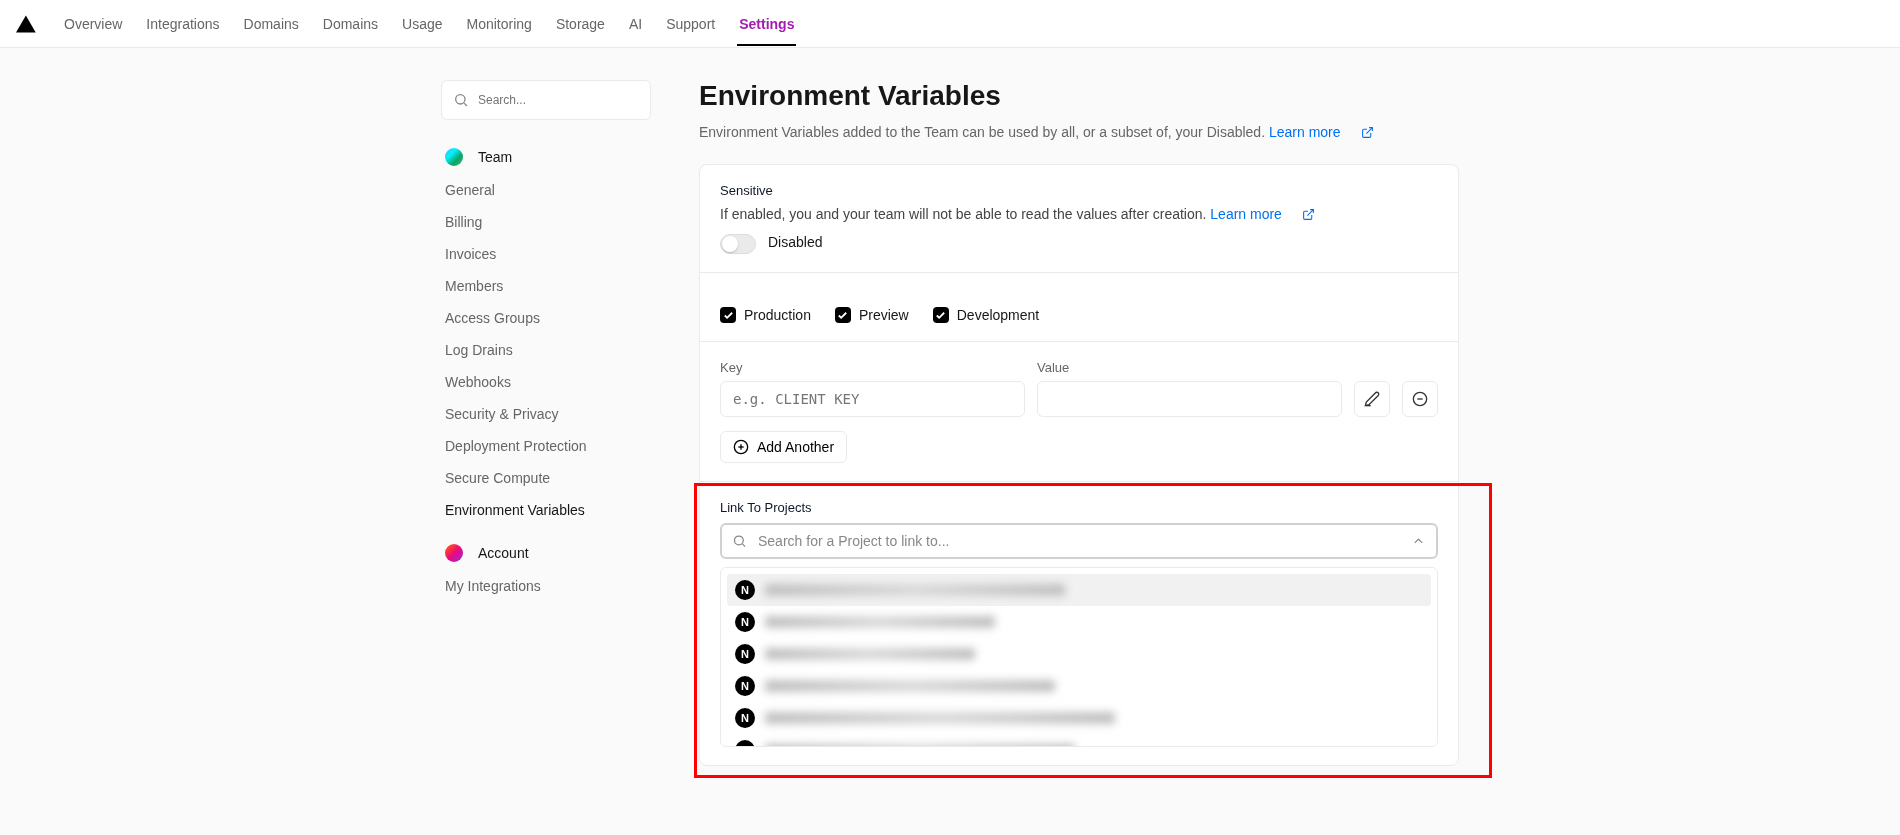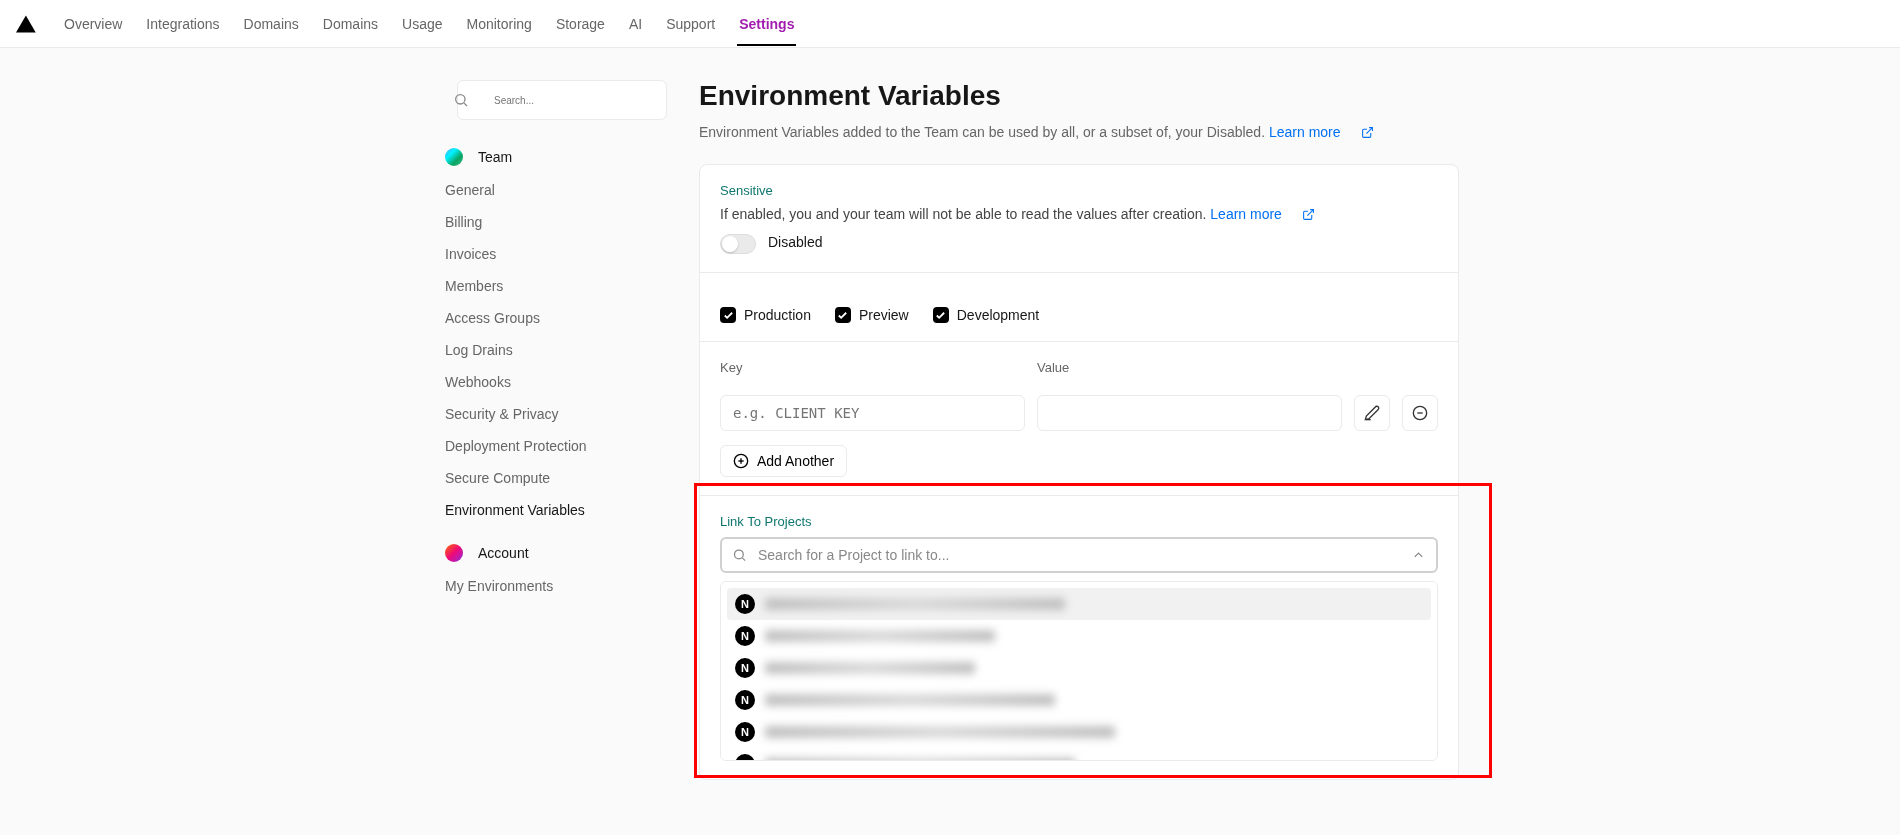--- a/index.html
+++ b/index.html
@@ -13,54 +13,54 @@
   .topnav-tab.active { color: #a21caf; font-weight: bold; }
   .topnav-tab.active::after { content: ""; position: absolute; left: 10px; right: 10px; bottom: 0; height: 2px; background: #000; }
 
   
   .container { display: flex; gap: 48px; max-width: 1050px; margin: 0 auto; padding: 32px 16px; }
   .sidebar { width: 210px; flex-shrink: 0; }
   .content { flex: 1; }
 
   
   .search-box { position: relative; margin-bottom: 20px; }
-  .search-box input { width: 100%; height: 40px; padding: 0 12px 0 36px; border: 1px solid #eaeaea; border-radius: 6px; background: #fff; font-size: 10px; color: #333; margin-left: 16px; }
+  .search-box input { width: 100%; height: 40px; padding: 0 12px 0 36px; border: 1px solid #eaeaea; border-radius: 6px; background: #fff; font-size: 12px; color: #333; }
   .search-box .search-icon { position: absolute; left: 12px; top: 50%; transform: translateY(-50%); color: #888; }
   .sidebar-item { display: flex; align-items: center; gap: 15px; padding: 8px 4px; cursor: pointer; color: #666; font-size: 14px; }
   .sidebar-item.header { color: #171717; font-size: 14px; }
   .sidebar-item.active { color: #171717; font-weight: 500; }
   .team-avatar { width: 18px; height: 18px; border-radius: 50%; background: linear-gradient(135deg,#4facfe,#00f2fe,#0ba360,#3cba92); flex-shrink: 0; }
   .account-avatar { width: 18px; height: 18px; border-radius: 50%; background: linear-gradient(135deg,#ff6a00,#ee0979,#8e2de2); flex-shrink: 0; }
   .sidebar-gap { height: 10px; }
 
   
   .page-title { font-size: 28px; font-weight: 600; margin-bottom: 12px; color: #171717; }
   .page-desc { color: #666; font-size: 14px; margin-bottom: 24px; }
   .link { color: #0070f3; cursor: pointer; display: inline-flex; align-items: center; gap: 20px; }
 
   
   .card { background: #fff; border: 1px solid #eaeaea; border-radius: 8px; position: relative; }
   .section { padding: 18px 20px; border-bottom: 1px solid #eaeaea; }
   .section:last-child { border-bottom: none; }
-  .section-label { color: #0f766e; font-size: 13px; margin-bottom: 8px; }
+  .section-label { color: #0f172a; font-size: 13px; margin-bottom: 8px; }
   .section-text { color: #444; font-size: 14px; }
 
   
   .toggle-row { display: flex; align-items: flex-start; gap: 12px; margin-top: 12px; }
   .toggle { width: 36px; height: 20px; background: #eaeaea; border-radius: 999px; position: relative; cursor: pointer; border: 1px solid #ddd; }
   .toggle-knob { width: 16px; height: 16px; background: #fff; border-radius: 50%; position: absolute; top: 1px; left: 1px; box-shadow: 0 1px 2px rgba(0,0,0,0.2); }
 
   
   .checkbox-row { display: flex; gap: 24px; margin-top: 16px; }
   .checkbox-item { display: flex; align-items: center; gap: 8px; font-size: 14px; cursor: pointer; }
   .cb { width: 16px; height: 16px; background: #000; border-radius: 4px; display: flex; align-items: center; justify-content: center; color: #fff; }
 
   
   .kv-row { display: flex; gap: 12px; align-items: flex-end; }
-  .kv-col { flex: 1; display: flex; flex-direction: column; gap: 20px; }
+  .kv-col { flex: 1; display: flex; flex-direction: column; gap: 6px; }
   .kv-label { font-size: 13px; color: #666; }
   .text-input { height: 36px; padding: 0 12px; border: 1px solid #eaeaea; border-radius: 6px; font-size: 14px; width: 100%; font-family: ui-monospace, SFMono-Regular, Menlo, monospace; color:#333; }
   .text-input.plain { font-family: inherit; }
   .icon-btn { width: 36px; height: 36px; border: 1px solid #eaeaea; border-radius: 6px; background: #fff; display: flex; align-items: center; justify-content: center; cursor: pointer; color: #333; }
   .add-btn { display: inline-flex; align-items: center; gap: 8px; height: 32px; padding: 0 12px; border: 1px solid #eaeaea; border-radius: 6px; background: #fff; cursor: pointer; font-size: 14px; margin-top: 14px; }
 
   
   .highlight-box { position: absolute; border: 3px solid #ff0000; pointer-events: none; }
   .search-combobox { position: relative; margin-top: 8px; }
   .combo-input { width: 100%; height: 36px; padding: 0 36px 0 36px; border: 2px solid #d0d0d0; border-radius: 6px; font-size: 14px; background: #fff; }
@@ -129,21 +129,21 @@
         <div class="sidebar-item">Secure Compute</div>
         <div class="sidebar-item active">Environment Variables</div>
       </div>
 
     <div class="sidebar-gap"></div>
     <div class="sidebar-item header">
       <span class="account-avatar"></span>
       <span>Account</span>
     </div>
     <div id="sidebar-account-items">
-        <div class="sidebar-item">My Environments</div>
+        <div class="sidebar-item">My Integrations</div>
       </div>
   </div>
 
   <div class="content">
     <h1 class="page-title">Environment Variables</h1>
     <p class="page-desc">
       <span>Environment Variables added to the Team can be used by all, or a subset of, your Disabled. </span>
       <a class="link">
         <span>Learn more</span>
         <svg class="ext-icon" viewBox="0 0 24 24" fill="none" stroke="currentColor" stroke-width="2">

